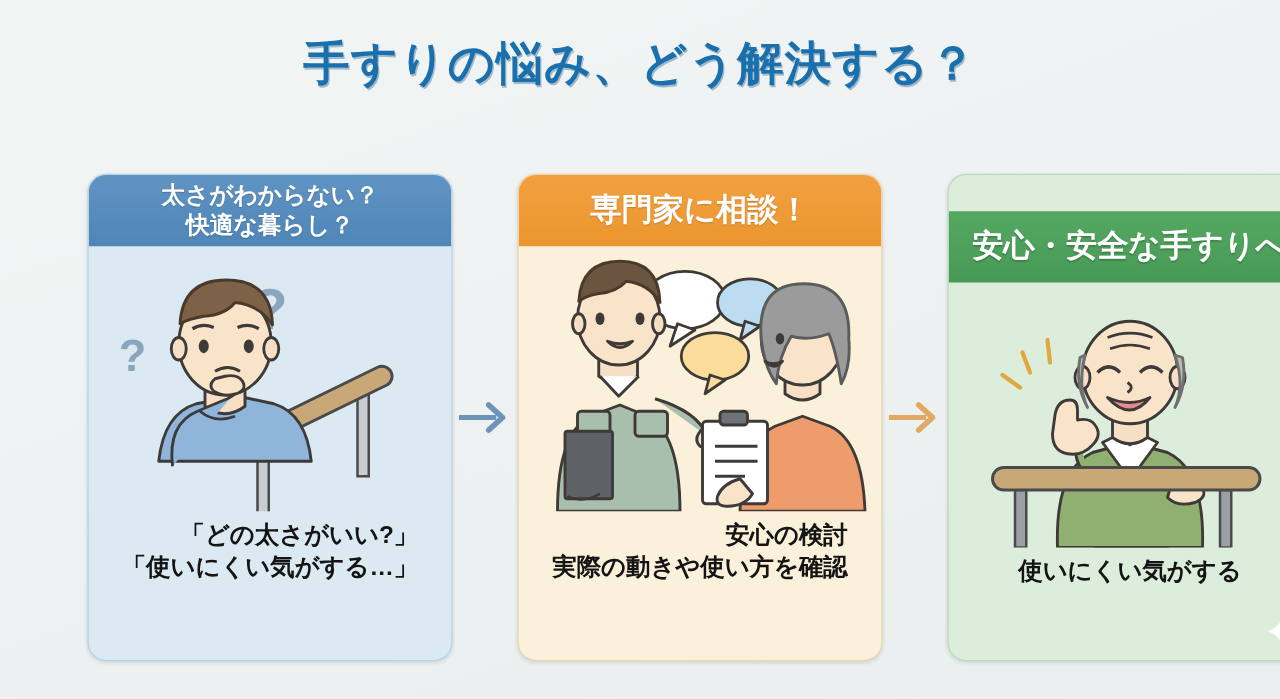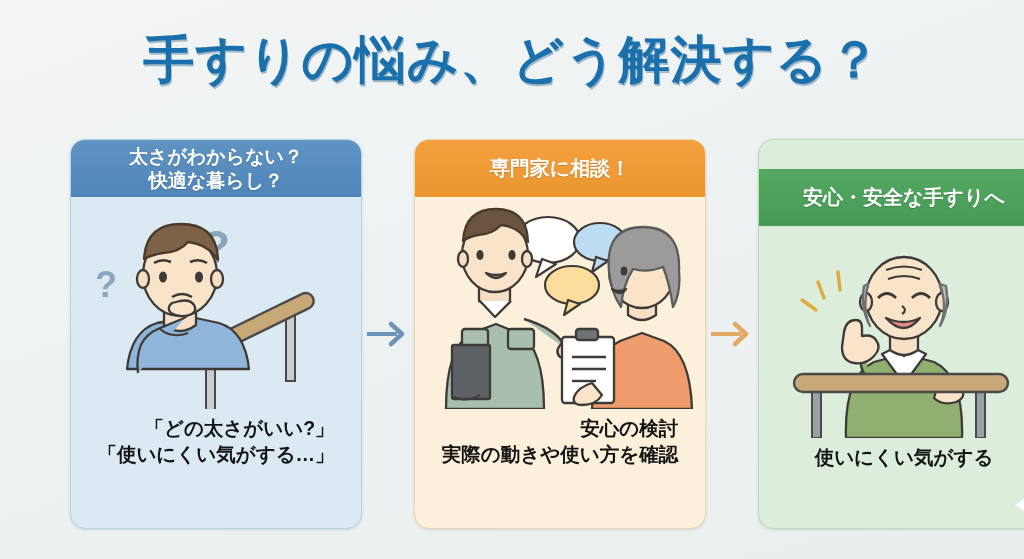--- a/index.html
+++ b/index.html
@@ -15,21 +15,21 @@
     position: relative;
   }
 
   
   .title {
     position: absolute;
     top: 26px;
     left: 0;
     width: 1024px;
     text-align: center;
-    font-size: 51px;
+    font-size: 37px;
     font-weight: bold;
     color: #1a6fad;
     letter-spacing: 1px;
     text-shadow: 1px 2px 0 rgba(18, 78, 122, 0.35);
     white-space: nowrap;
   }
 
   
   .cards {
     position: absolute;
@@ -52,21 +52,21 @@
     position: relative;
   }
   .card-head {
     height: 57px;
     display: flex;
     align-items: center;
     justify-content: center;
     text-align: center;
     color: #ffffff;
     font-weight: bold;
-    font-size: 20px;
+    font-size: 25px;
     line-height: 1.22;
     text-shadow: 0 1px 1px rgba(0,0,0,0.18);
     padding: 0 6px;
     box-sizing: border-box;
   }
   .card-head.two-line { font-size: 19px; }
   .card-body {
     flex: 1;
     display: flex;
     flex-direction: column;

